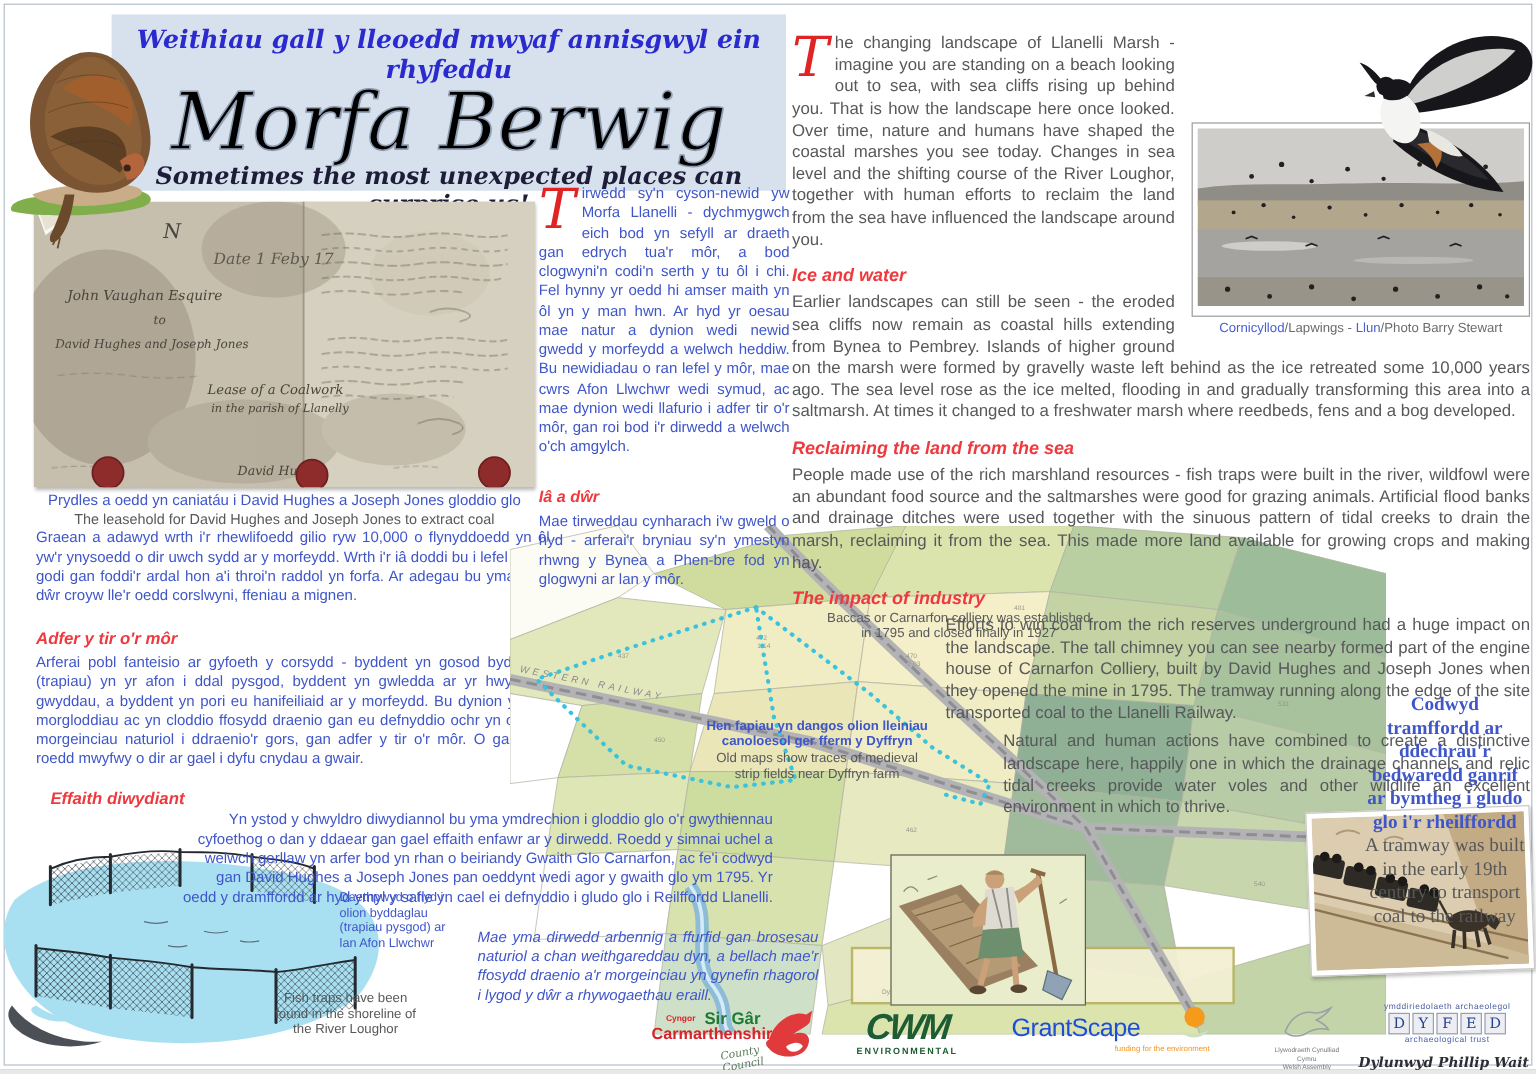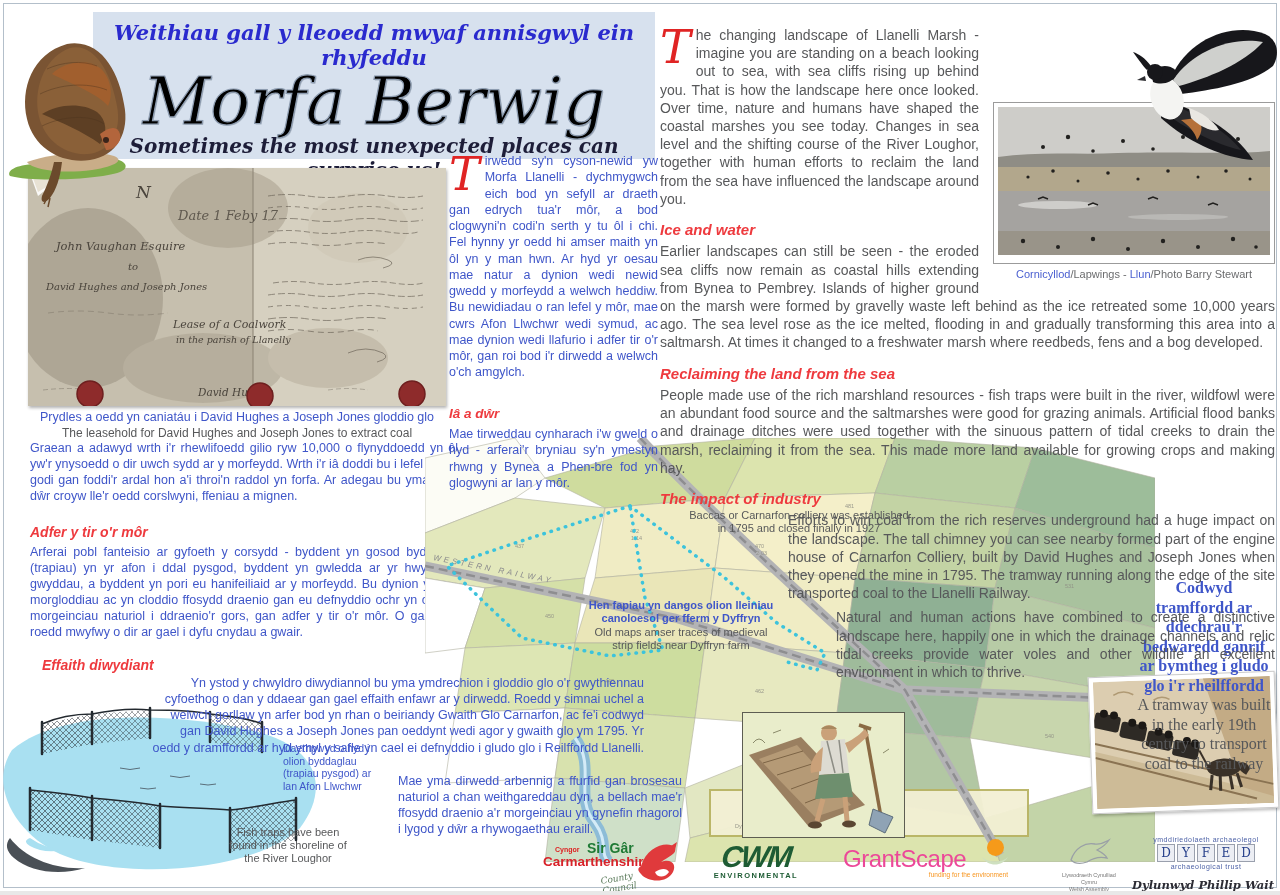--- a/index.html
+++ b/index.html
@@ -27,21 +27,21 @@
   
   .doc-panel{position:absolute;left:28px;top:168px;width:418px;height:238px;box-shadow:1px 2px 3px rgba(0,0,0,.3);}
   .doc-caption{position:absolute;left:20px;top:410px;width:434px;text-align:center;line-height:1.25;}
   .doc-caption .cy{font-size:12.5px;}
   .doc-caption .en{font-size:12px;}
   .para1{position:absolute;left:30px;top:440px;width:428px;font-size:12.5px;line-height:1.28;}
   .head-adfer{position:absolute;left:30px;top:524px;font-size:14px;}
   .para2{position:absolute;left:30px;top:544px;width:434px;font-size:12.5px;line-height:1.28;}
   .head-effaith{position:absolute;left:42px;top:657px;font-size:14px;}
   .para3{position:absolute;left:150px;top:675px;width:494px;font-size:12.5px;line-height:1.29;text-align:right;z-index:4;}
-  .para4{position:absolute;left:398px;top:773px;width:284px;font-size:12.5px;line-height:1.29;z-index:4;}
+  .para4{position:absolute;left:398px;top:773px;width:284px;font-size:12.5px;line-height:1.29;z-index:4;font-style:italic;}
   .fishtrap{position:absolute;left:0px;top:688px;z-index:2;}
   .fishtrap-cap-cy{position:absolute;left:283px;top:742px;width:100px;font-size:10.5px;line-height:1.2;
                    text-align:left;z-index:4;}
   .fishtrap-cap-en{position:absolute;left:222px;top:826px;width:132px;font-size:11px;line-height:1.2;
                    text-align:center;z-index:4;}
 
   
   .mid-col{position:absolute;left:449px;top:153px;width:209px;font-size:12.5px;line-height:1.3;z-index:4;}
   .mid-col .redhead{font-size:13.5px;display:block;margin:24px 0 4px 0;}
   .dropcap{float:left;font-family:"DejaVu Serif",serif;font-size:46px;line-height:38px;color:#e02424;
@@ -79,21 +79,21 @@
   .carms-cyngor{position:absolute;left:12px;top:8px;font-size:7px;color:#d22;font-weight:bold;}
   .carms-sirgar{position:absolute;left:44px;top:2px;font-size:14px;color:#1e7a34;font-weight:bold;}
   .carms-name{position:absolute;left:0px;top:16px;font-size:13.5px;color:#d8232a;font-weight:bold;}
   .carms-cc{position:absolute;left:58px;top:32px;font-size:9px;color:#5a7a5a;font-style:italic;
             font-family:"DejaVu Serif",serif;transform:rotate(-10deg);}
   .logo-cwm{left:708px;top:843px;width:96px;height:46px;text-align:center;}
   .cwm-name{font-size:30px;line-height:28px;font-weight:bold;color:#1e5c34;font-style:italic;
             letter-spacing:-2px;transform:skewX(-6deg);}
   .cwm-sub{font-size:7.5px;font-weight:bold;color:#1e5c34;letter-spacing:1.5px;}
   .logo-grant{left:843px;top:845px;width:165px;height:42px;}
-  .grant-name{font-size:24px;color:#ec4899;letter-spacing:-0.5px;}
+  .grant-name{font-size:21px;color:#1d4ed8;letter-spacing:-0.5px;}
   .grant-dot{position:absolute;right:4px;top:-6px;width:17px;height:17px;border-radius:50%;background:#f59a1a;}
   .grant-hands{position:absolute;right:-2px;top:8px;width:30px;height:16px;}
   .grant-tag{position:absolute;right:0px;top:26px;font-size:6.5px;color:#f7941d;}
   .logo-wag{left:1056px;top:838px;width:66px;height:52px;text-align:center;}
   .wag-lines{font-size:5.5px;color:#777;line-height:1.3;margin-top:2px;}
   .logo-dyfed{left:1148px;top:836px;width:116px;height:44px;text-align:center;}
   .dyfed-top,.dyfed-bottom{font-size:7px;color:#4a5fa5;letter-spacing:0.5px;}
   .dyfed-row{display:flex;justify-content:center;gap:2px;margin:1px 0;}
   .dyfed-cell{width:16px;height:16px;border:1px solid #9aa0ad;background:#eceef4;color:#27408b;
               font-family:"DejaVu Serif",serif;font-size:12px;line-height:16px;}
@@ -373,21 +373,21 @@
       <path d="M205,68 L90,105 L22,128 L60,165 L97,200 L185,218 L238,212 L220,160 L205,68"></path>
       <path d="M205,68 L300,140 L352,185 L400,215 L392,232 L362,224"></path>
     </g>
   </svg>
 
   <div class="note note-colliery">
     <div class="en">Baccas or Carnarfon colliery was established in 1795 and closed finally in 1927</div>
   </div>
   <div class="note note-fields">
     <div class="cy">Hen fapiau yn dangos olion lleiniau canoloesol ger fferm y Dyffryn</div>
-    <div class="en">Old maps amser traces of medieval strip fields near Dyffryn farm</div>
+    <div class="en">Old maps show traces of medieval strip fields near Dyffryn farm</div>
   </div>
   <div class="note note-tram">
     <div class="cy">Codwyd tramffordd ar ddechrau'r bedwaredd ganrif ar bymtheg i gludo glo i'r rheilffordd</div>
     <div class="en">A tramway was built in the early 19th century to transport coal to the railway</div>
   </div>
 
   <div class="digger">
     <svg width="159" height="122" viewBox="0 0 159 122">
       <polygon points="6,42 58,24 122,92 66,114" fill="#9a7f60"></polygon>
       <polygon points="16,46 54,32 108,92 72,104" fill="#b59a76"></polygon>

